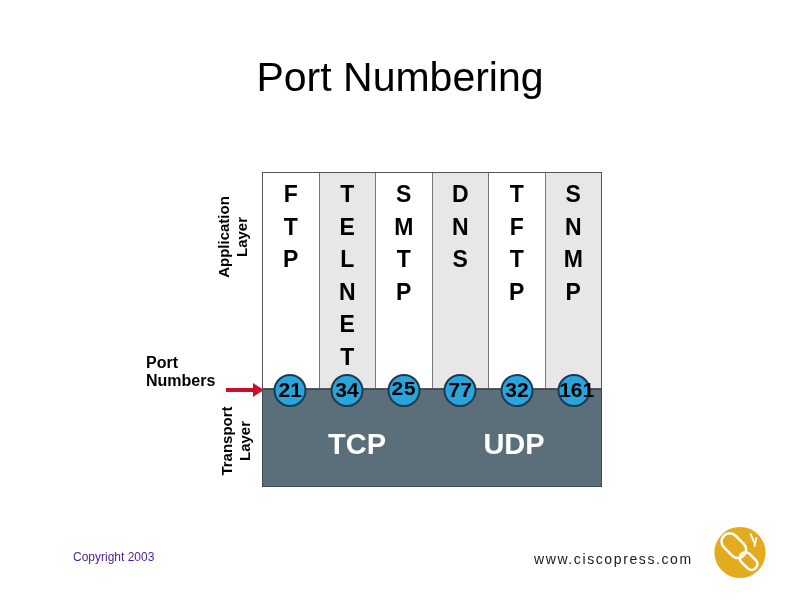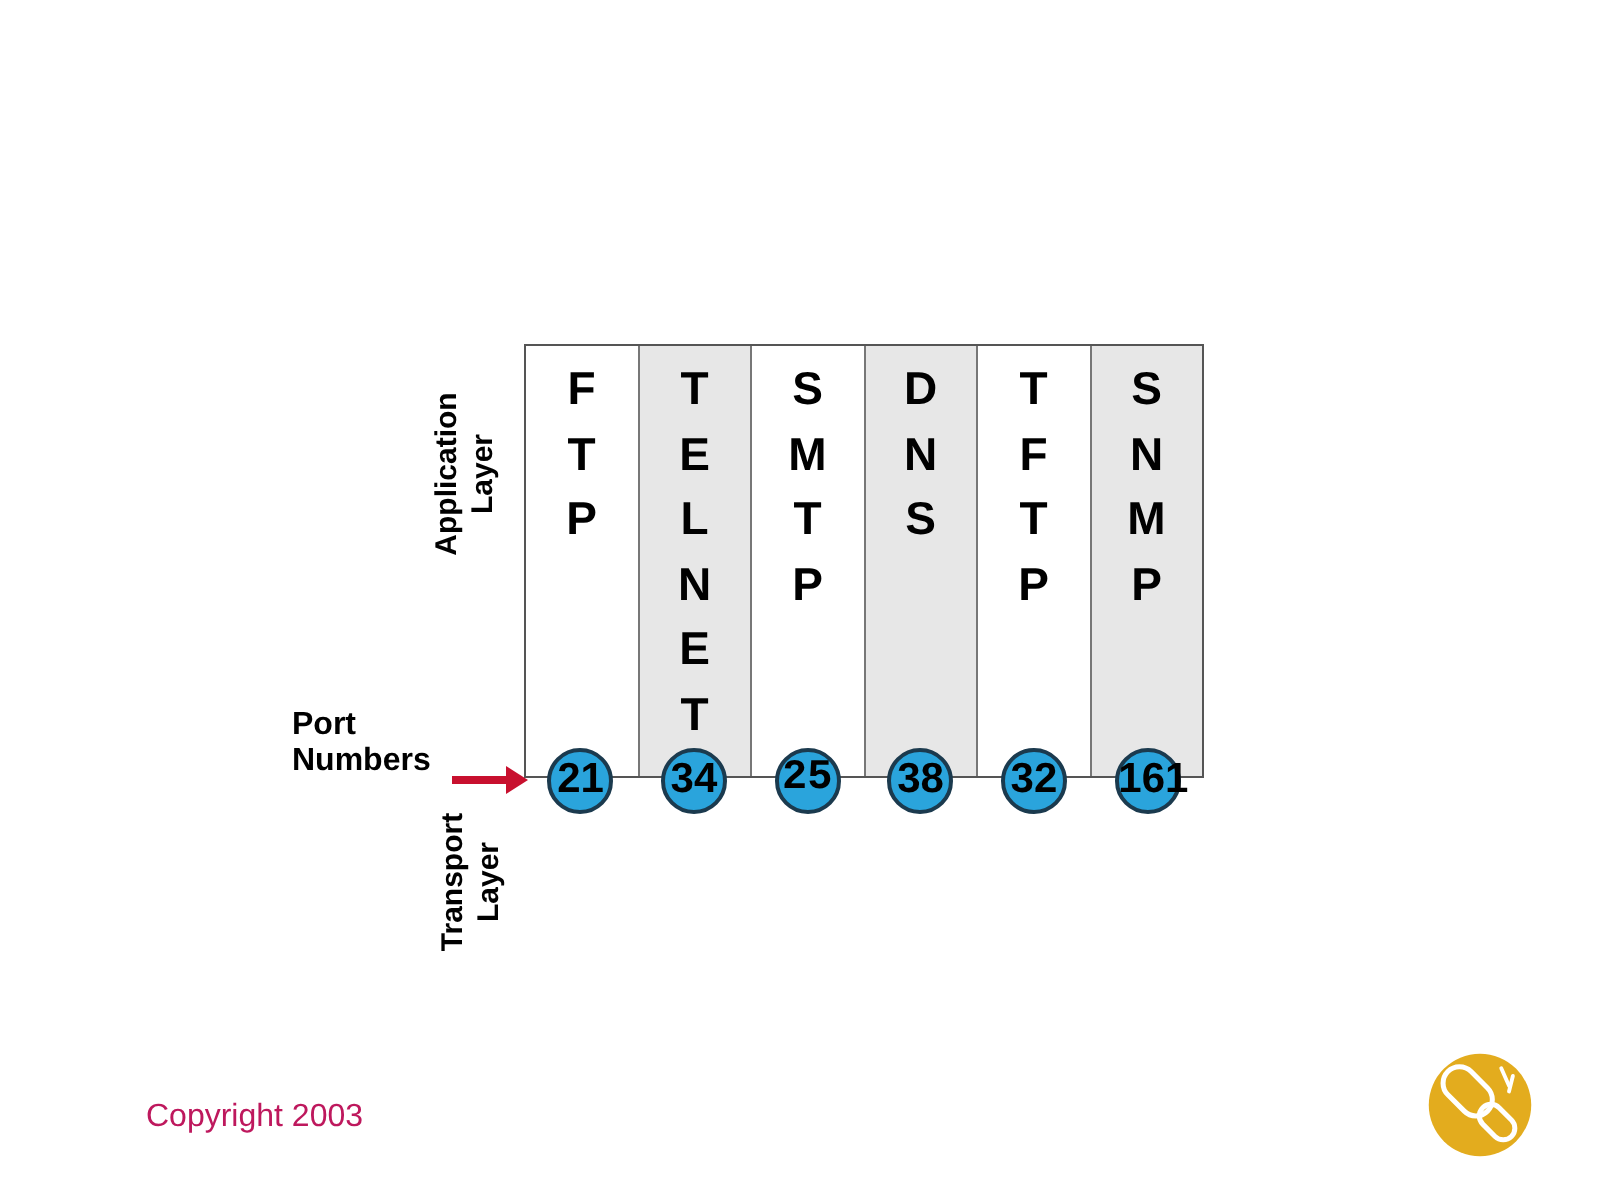--- a/index.html
+++ b/index.html
@@ -64,32 +64,33 @@
     position:absolute; left:0; top:5px; width:27px; height:4px;
     background:var(--arrow-red,#C8102E);
   }
   .arrow-head {
     position:absolute; left:27px; top:0; width:0; height:0;
     border-left:11px solid var(--arrow-red,#C8102E);
     border-top:7px solid transparent; border-bottom:7px solid transparent;
   }
 
   
-  .copyright { position:absolute; left:73px; top:550px; font-size:16px; color:#be185d; }
+  .copyright { position:absolute; left:73px; top:550px; font-size:12px; color:#4c1d95; }
   .website {
     position:absolute; left:534px; top:551px;
     font-size:14px; letter-spacing:1.6px; color:#1a1a1a;
   }
   .logo { position:absolute; left:711px; top:522px; }
 </style>
 </head>
 <body>
 
 <div class="slide">
 
+  <div class="title">Port Numbering</div>
 
   <div class="rot-label app-layer">
     <div>Application</div>
     <div>Layer</div>
   </div>
 
   <div class="rot-label transport-layer">
     <div>Transport</div>
     <div>Layer</div>
   </div>
@@ -147,30 +148,35 @@
         </div>
         <div class="column gray">
           <div class="letters">
             <div>S</div>
             <div>N</div>
             <div>M</div>
             <div>P</div>
           </div>
         </div>
       </div>
+    <div class="band">
+      <span class="tp tcp">TCP</span>
+      <span class="tp udp">UDP</span>
+    </div>
     <div></div>
   <div class="port-circle" style="left: 28.3px;">21</div>
       <div class="port-circle" style="left: 84.97px;">34</div>
       <div class="port-circle" style="left: 141.64px; font-family: Liberation Mono, monospace;">25</div>
-      <div class="port-circle" style="left: 198.31px;">38</div>
+      <div class="port-circle" style="left: 198.31px;">77</div>
       <div class="port-circle" style="left: 254.98px;">32</div>
       <div class="port-circle" style="left: 311.65px;">161</div>
     </div>
 
   <div class="copyright">Copyright 2003</div>
+  <div class="website">www.ciscopress.com</div>
 
   <svg class="logo" width="58" height="61" viewBox="0 0 60 62" aria-hidden="true">
     <circle cx="30" cy="31" r="26.5" fill="#E3AC1E"></circle>
     <g transform="rotate(45 30 31)" fill="none" stroke="#ffffff" stroke-width="2.6" stroke-linecap="round">
       <rect x="6" y="22" width="29" height="17" rx="8.5"></rect>
       <rect x="32" y="25" width="21" height="12" rx="6"></rect>
     </g>
     <g fill="none" stroke="#ffffff" stroke-width="2" stroke-linecap="round">
       <path d="M41 12 l4 9"></path>
       <path d="M47 16 l-2 8"></path>

